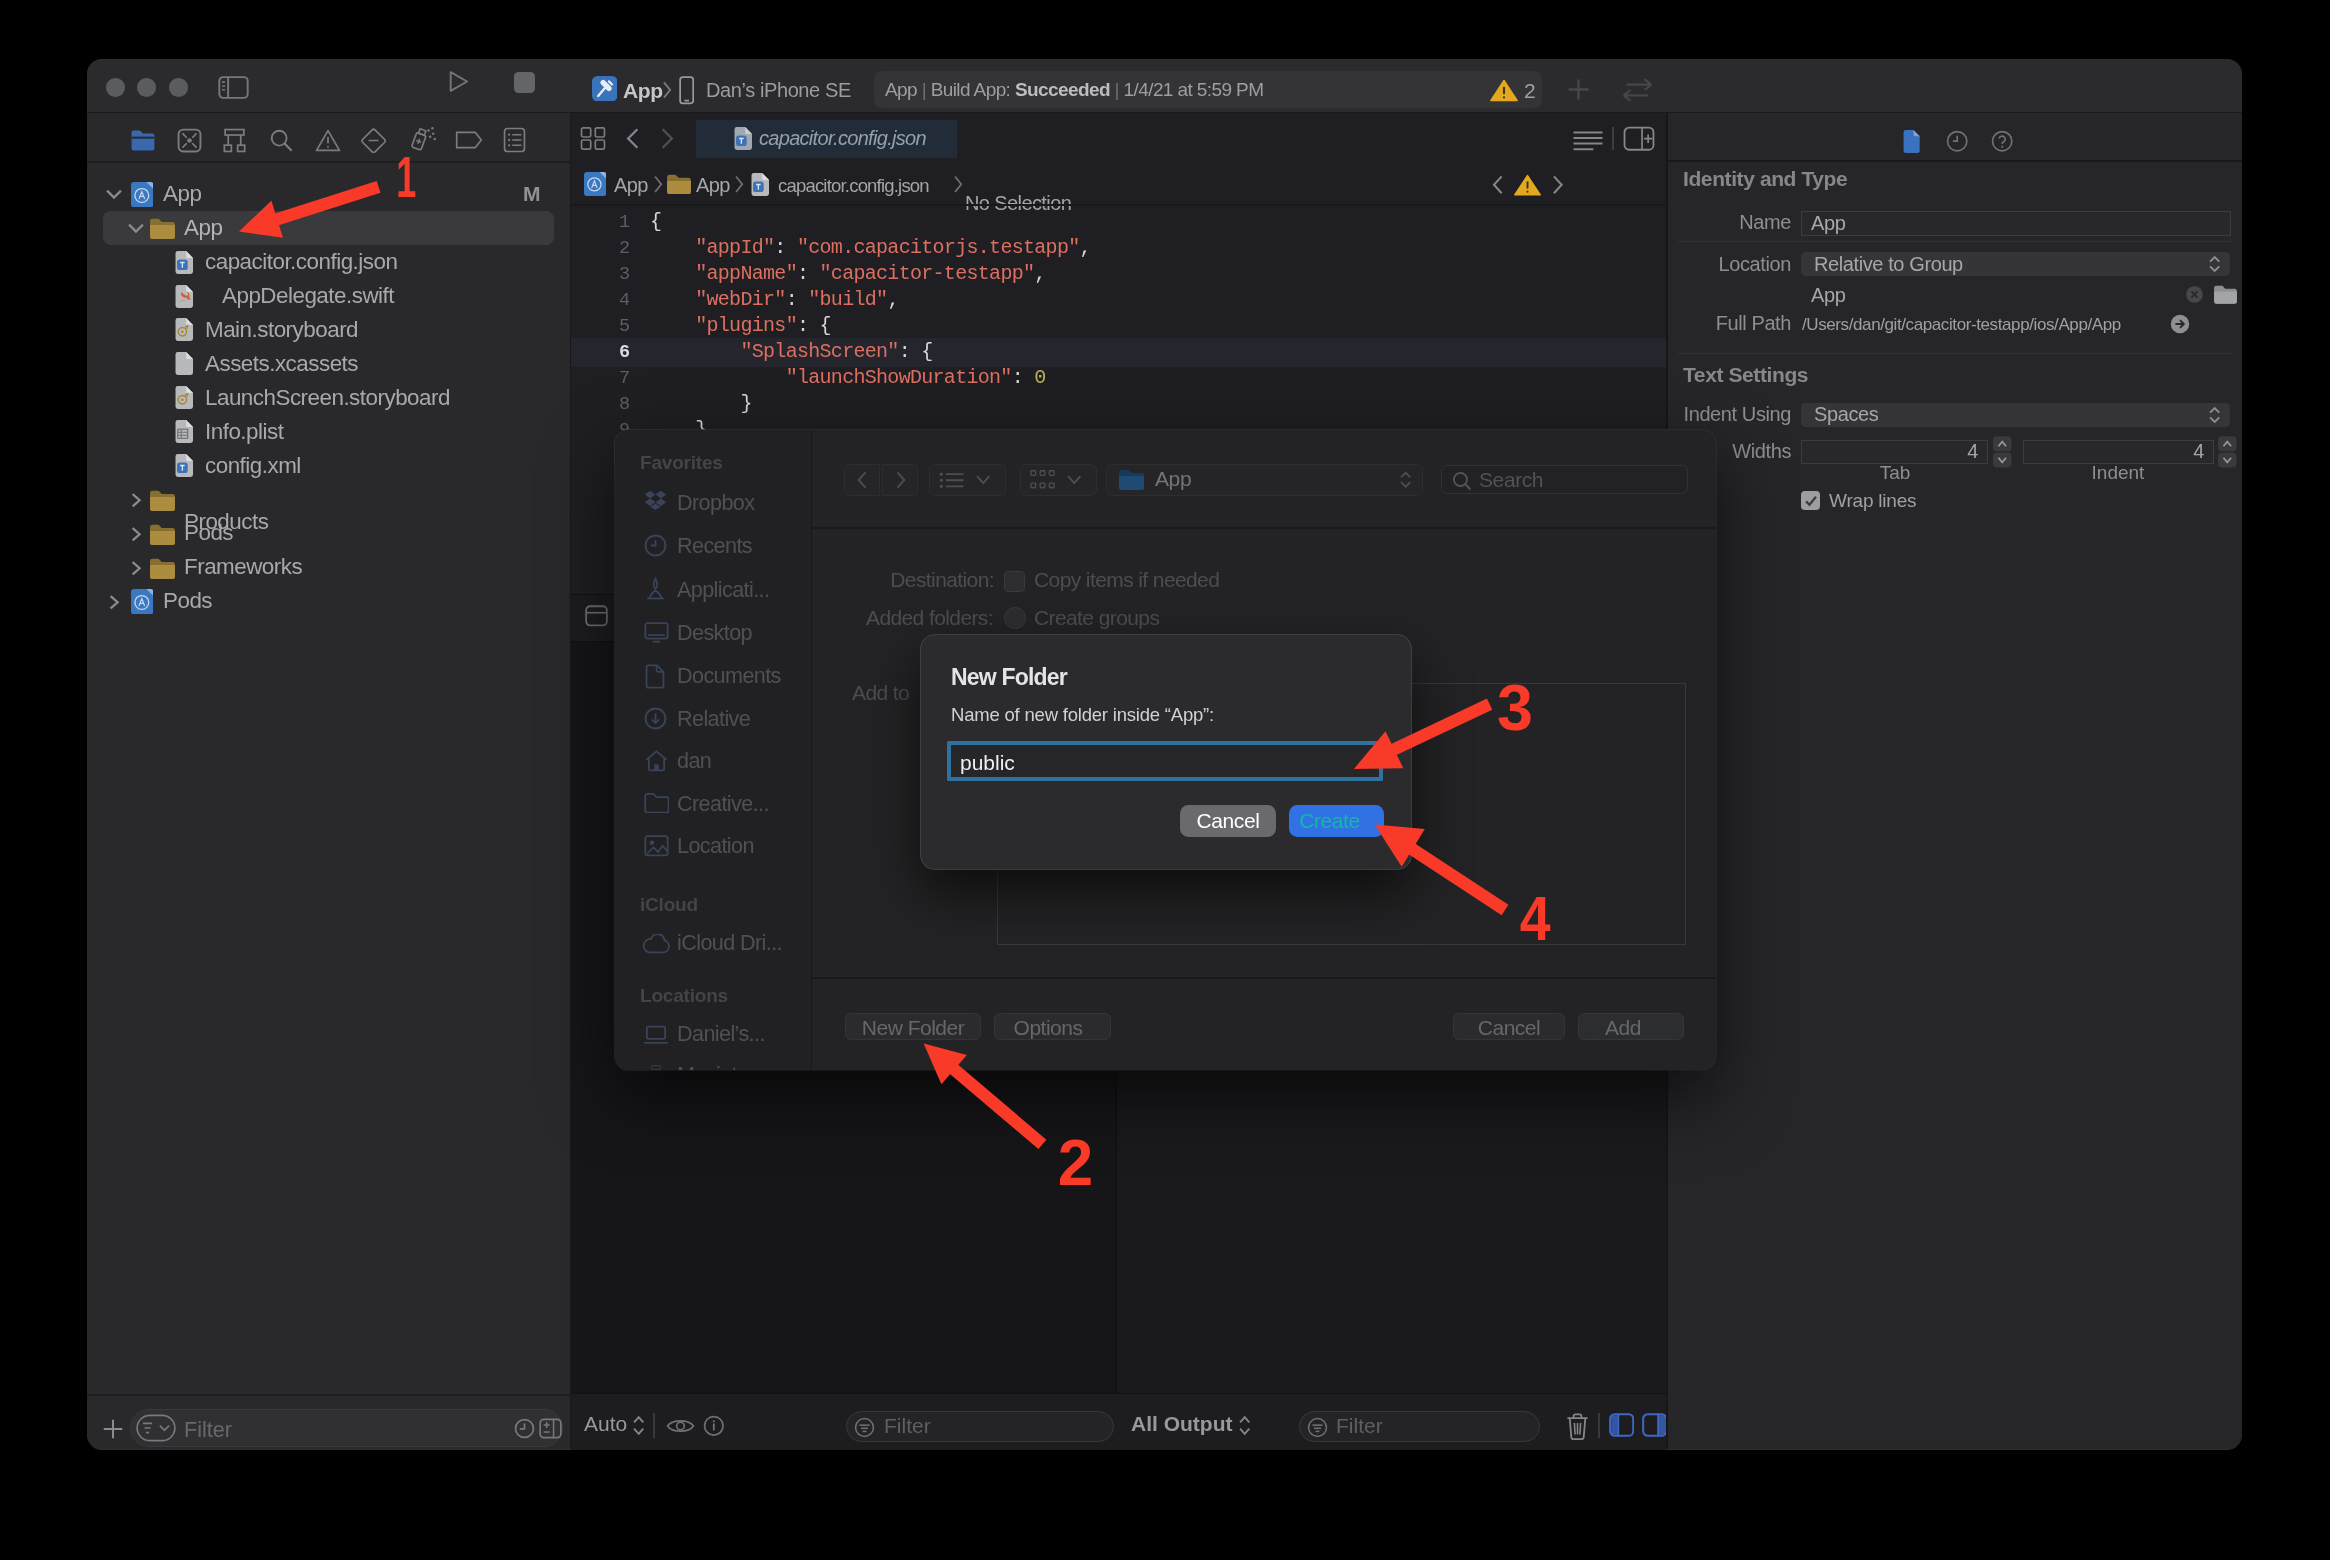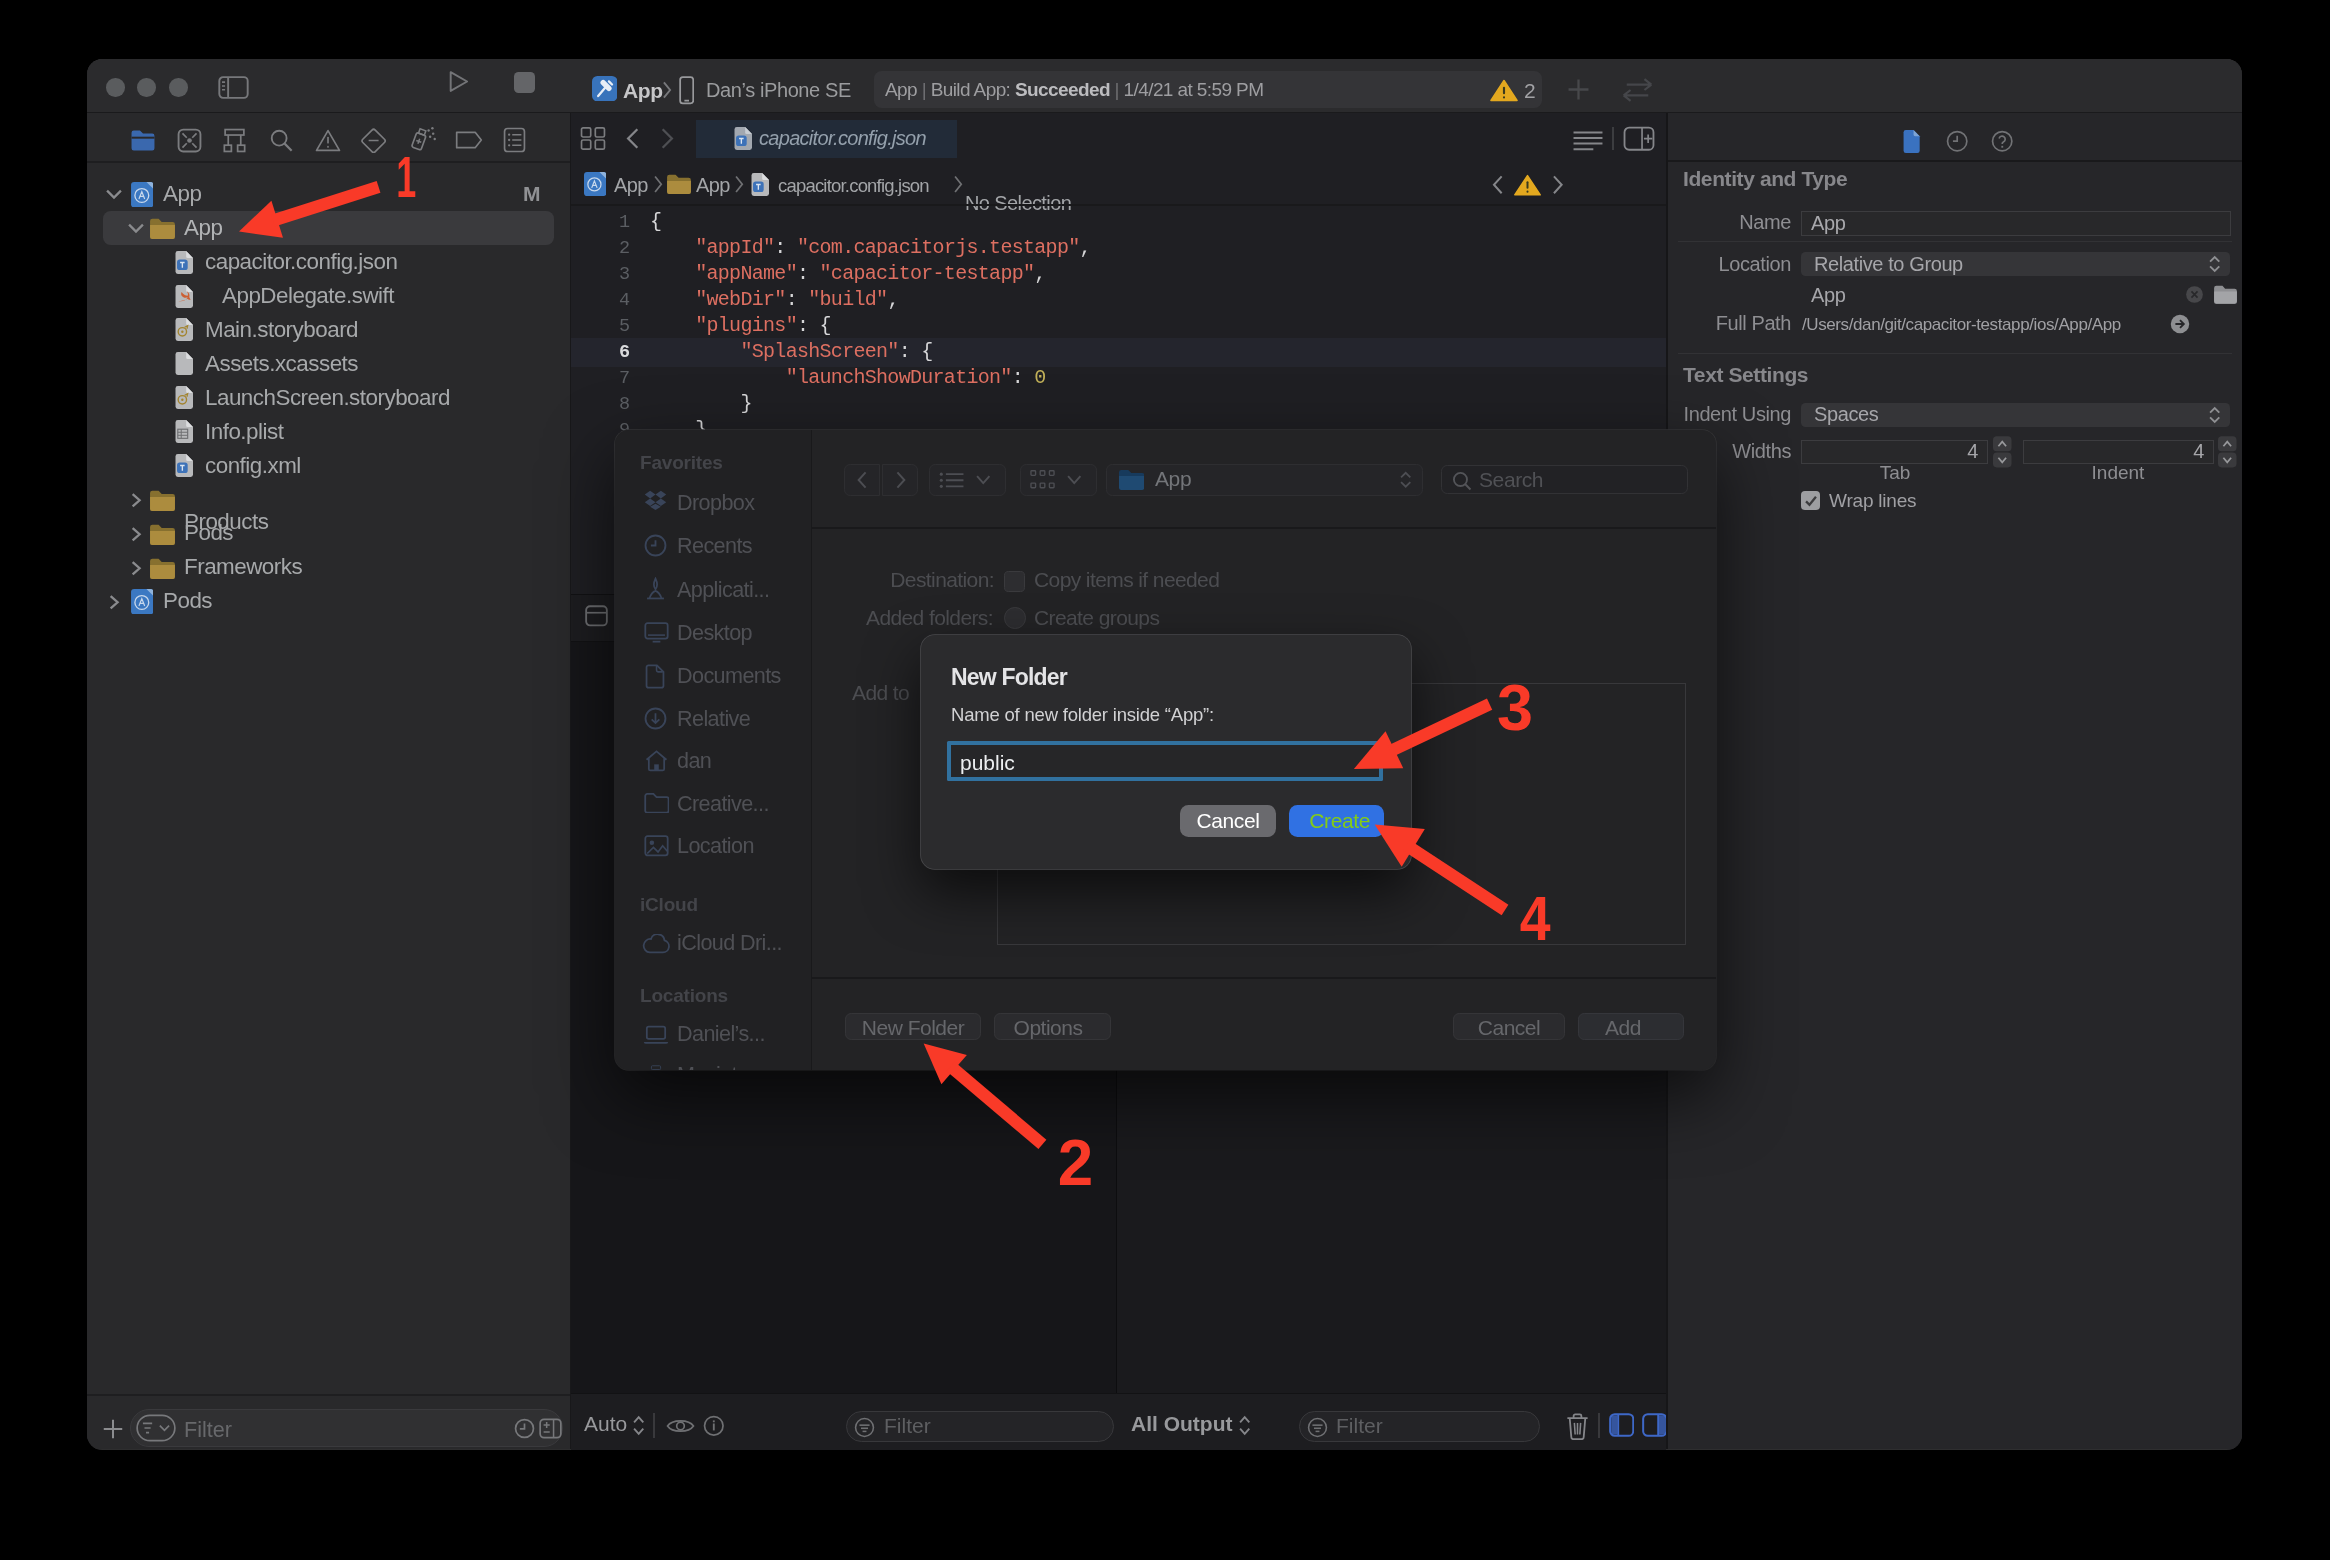--- a/index.html
+++ b/index.html
@@ -618,21 +618,21 @@
 
 <div class="a" style="left:921px;top:635px;width:490px;height:234px;border-radius:14px;background:#2b2b2d;box-shadow:0 0 0 0.8px #49494c,0 23px 54px rgba(0,0,0,0.65);">
 <div class="a" style="left:30px;top:29px;font-size:23px;font-weight:bold;letter-spacing:-0.8px;color:#e4e4e6;">New Folder</div>
 <div class="a" style="left:30px;top:69px;font-size:18.5px;letter-spacing:-0.2px;color:#d2d2d4;">Name of new folder inside “App”:</div>
 <div class="a" style="left:26px;top:106px;width:436px;height:40px;background:#31719f;border-radius:1.5px;"></div>
     <div class="a" style="left:30px;top:110px;width:428px;height:32px;background:#262628;"></div>
 <div class="a" style="left:39px;top:116px;font-size:21px;color:#eceef0;">public</div>
 <div class="a" style="left:259px;top:170px;width:96px;height:32px;border-radius:8.5px;background:#6a6a6e;"></div>
 <div class="a" style="left:259px;top:174px;width:96px;text-align:center;font-size:21px;letter-spacing:-0.4px;color:#ffffff;">Cancel</div>
 <div class="a" style="left:368px;top:170px;width:95px;height:32px;border-radius:8.5px;background:#3071e3;"></div>
-<div class="a" style="left:368px;top:174px;width:81px;text-align:right;font-size:21px;letter-spacing:-0.4px;color:#84cc16;">Create</div>
+<div class="a" style="left:368px;top:174px;width:81px;text-align:center;font-size:21px;letter-spacing:-0.4px;color:#14b8a6;">Create</div>
 </div>
 
 <svg id="arrows" class="a" style="left:0;top:0" width="2330" height="1561" viewBox="0 0 3022 2024">
 <polygon points="310,300 352,260 367,308" fill="#f93a28"></polygon>
 <line x1="491" y1="242" x2="354" y2="286" stroke="#f93a28" stroke-width="16"></line>
 <polygon points="1198,1353 1254,1368 1221,1406" fill="#f93a28"></polygon>
 <line x1="1352" y1="1484" x2="1233" y2="1383" stroke="#f93a28" stroke-width="16"></line>
 <polygon points="1756,997 1797,948 1820,996" fill="#f93a28"></polygon>
 <line x1="1932" y1="913" x2="1803" y2="974" stroke="#f93a28" stroke-width="16"></line>
 <polygon points="1783,1069 1848,1075 1818,1124" fill="#f93a28"></polygon>

